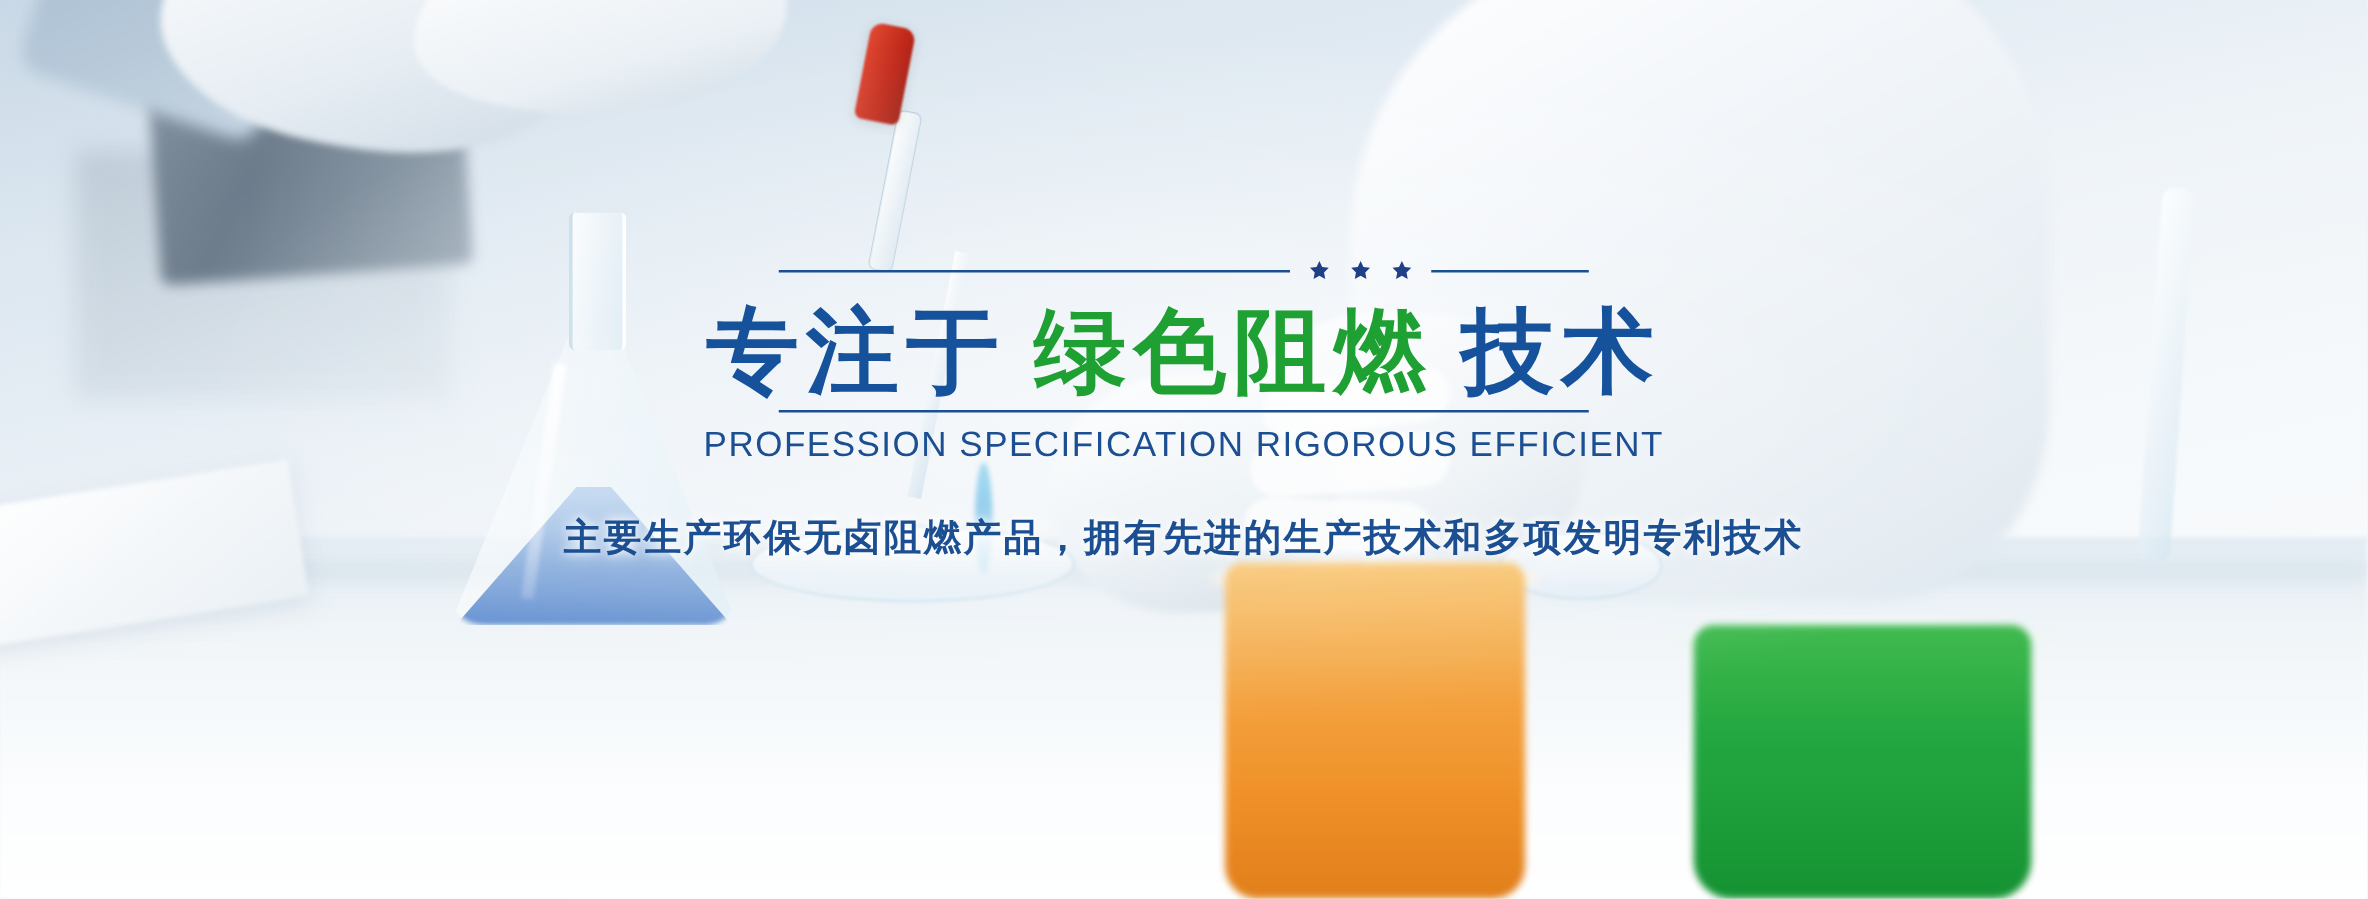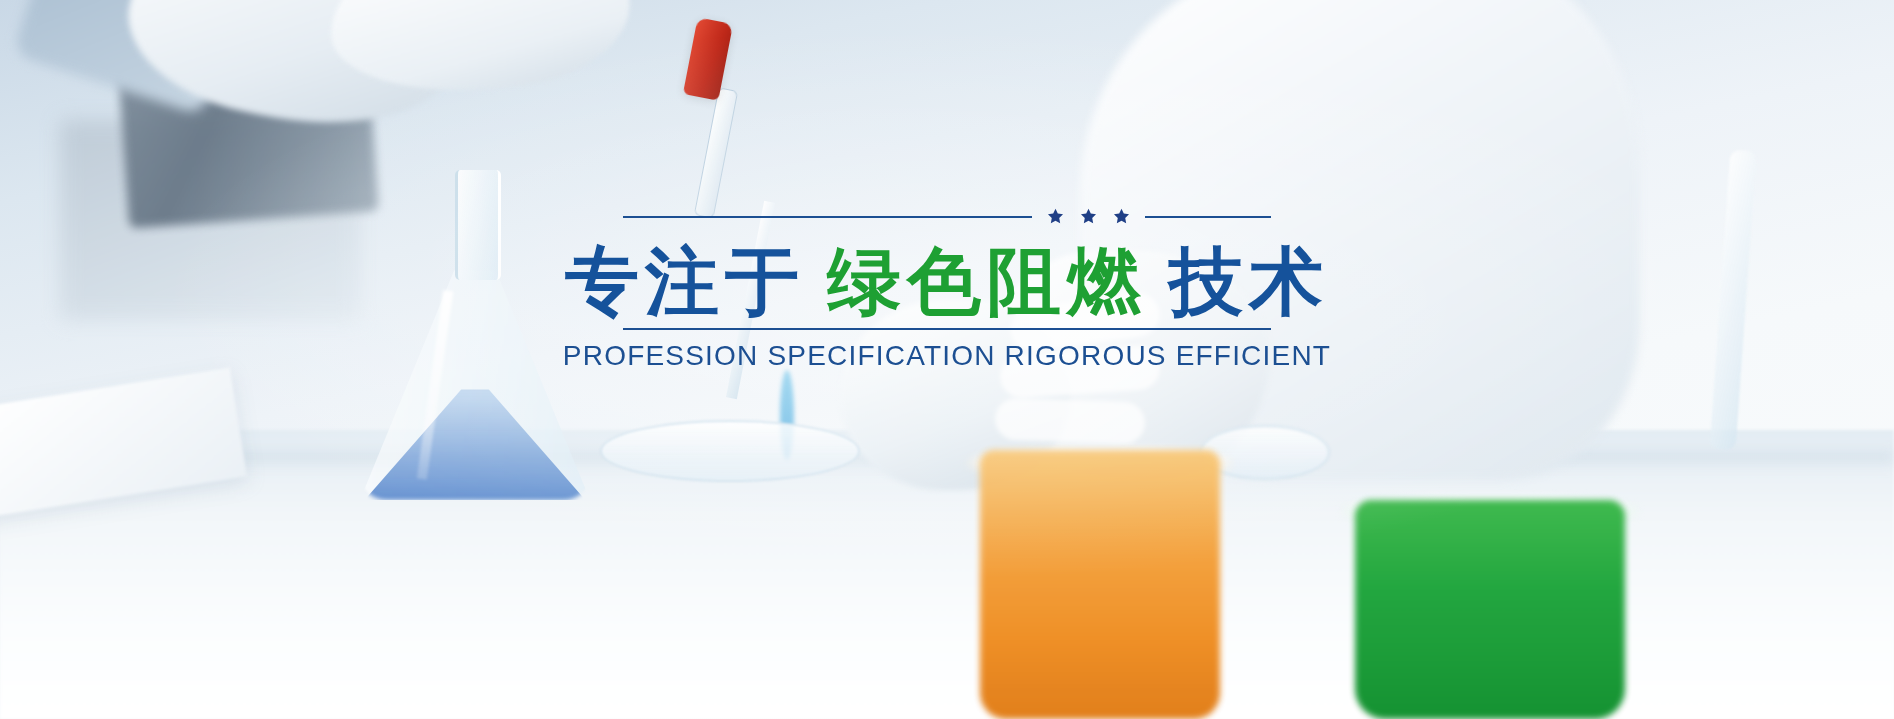--- a/index.html
+++ b/index.html
@@ -333,15 +333,16 @@
     </div>
 
     <div class="headline">
       <span class="hl-blue">专注于</span><span class="hl-gap"></span><span class="hl-green">绿色阻燃</span><span class="hl-gap"></span><span class="hl-blue">技术</span>
     </div>
 
     <div class="rule-bottom"></div>
 
     <div class="subtitle-en">PROFESSION SPECIFICATION RIGOROUS EFFICIENT</div>
 
+    <div class="subtitle-cn">主要生产环保无卤阻燃产品，拥有先进的生产技术和多项发明专利技术</div>
 
   </div>
 </div>
 
 </body></html>

